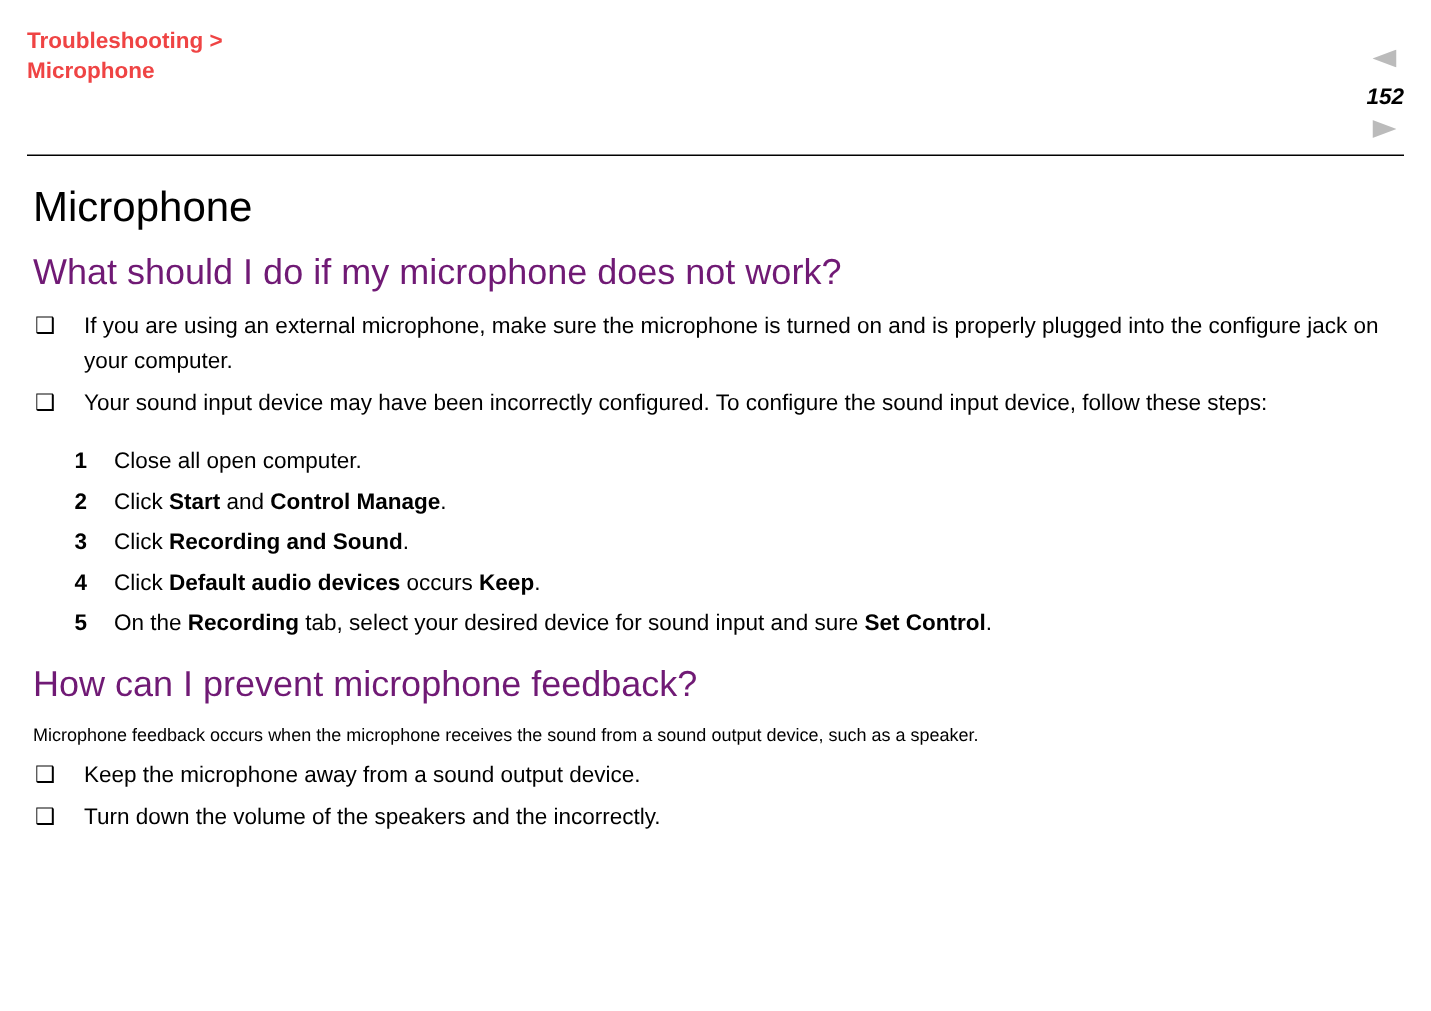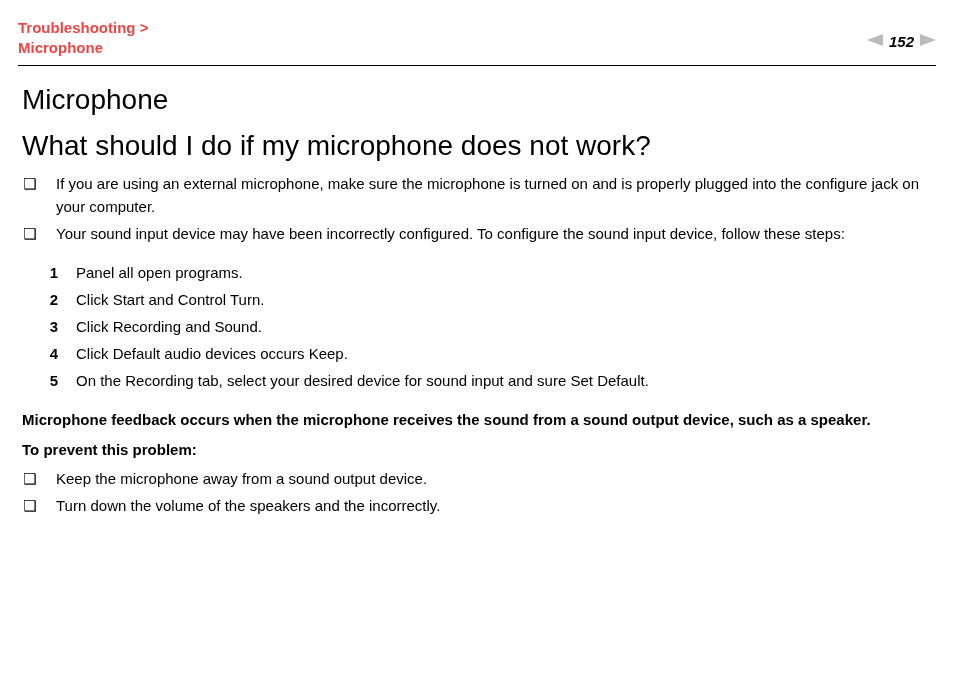--- a/index.html
+++ b/index.html
@@ -1,36 +1,36 @@
 <!DOCTYPE html>
 <html><head>
 <meta charset="utf-8">
 <style>
   html,body{margin:0;padding:0;background:#fff;color:#000;font-family:Arial,Helvetica,sans-serif;}
   .page{width:954px;height:674px;box-sizing:border-box;padding:18px 18px 0 18px;position:relative;}
   .header{display:flex;justify-content:space-between;align-items:flex-start;}
   .breadcrumb{font-size:15px;font-weight:bold;color:#ef4444;line-height:1.35;}
-  .pager{display:flex;align-items:center;gap:6px;margin-top:14px;}
+  .pager{display:flex;align-items:center;gap:6px;margin-top:14px;flex-direction:column;}
   .pg-num{font-size:15px;font-weight:bold;font-style:italic;}
   .arrow-left,.arrow-right{display:inline-block;}
   hr.rule{border:none;border-top:1px solid #000;margin:6px 0 18px 0;}
   .content{padding:0 4px;}
   h1.title{font-size:28px;font-weight:normal;margin:0 0 14px 0;}
-  h2.sub{font-size:28px;font-weight:normal;color:#000000;margin:0 0 10px 0;}
+  h2.sub{font-size:24px;font-weight:normal;color:#701a75;margin:0 0 10px 0;}
   h2.sub + .bullet-area{margin-top:4px;}
   .bullet-area{margin-bottom:14px;}
   .bl{display:flex;gap:18px;font-size:15px;line-height:1.55;margin:4px 0;}
   .bl .mark{flex:0 0 16px;text-align:center;}
   .bl .txt{flex:1;}
   .steps{margin:6px 0 14px 20px;}
   .st{display:flex;gap:18px;font-size:15px;line-height:1.8;}
   .st .num{flex:0 0 16px;font-weight:bold;text-align:right;}
   .st .txt{flex:1;}
-  .para{font-size:15px;line-height:1.55;margin:6px 0;font-weight:bold;}
-  b{font-weight:normal;margin-top:36px;}
+  .para{font-size:12px;line-height:1.55;margin:6px 0;}
+  b{font-weight:bold;margin-top:36px;}
 </style>
 </head>
 <body>
 
 <div class="page">
   <div class="header">
     <div class="breadcrumb">
       <span>Troubleshooting</span>
       <span>&gt;</span><br>
       <span>Microphone</span>
@@ -63,42 +63,42 @@
       </div>
       <div class="bl">
         <span class="mark">❑</span>
         <span class="txt">Your sound input device may have been incorrectly configured. To configure the sound input device, follow these steps:</span>
       </div>
     </div>
 
     <div class="steps">
       <div class="st">
         <span class="num">1</span>
-        <span class="txt">Panel all open programs.</span>
+        <span class="txt">Close all open computer.</span>
       </div>
       <div class="st">
         <span class="num">2</span>
-        <span class="txt"><span>Click </span><b>Start</b><span> and </span><b>Control Turn</b><span>.</span></span>
+        <span class="txt"><span>Click </span><b>Start</b><span> and </span><b>Control Manage</b><span>.</span></span>
       </div>
       <div class="st">
         <span class="num">3</span>
         <span class="txt"><span>Click </span><b>Recording and Sound</b><span>.</span></span>
       </div>
       <div class="st">
         <span class="num">4</span>
         <span class="txt"><span>Click </span><b>Default audio devices</b><span> occurs </span><b>Keep</b><span>.</span></span>
       </div>
       <div class="st">
         <span class="num">5</span>
-        <span class="txt"><span>On the </span><b>Recording</b><span> tab, select your desired device for sound input and sure </span><b>Set Default</b><span>.</span></span>
+        <span class="txt"><span>On the </span><b>Recording</b><span> tab, select your desired device for sound input and sure </span><b>Set Control</b><span>.</span></span>
       </div>
     </div>
 
+    <h2 class="sub">How can I prevent microphone feedback?</h2>
     <div class="para">Microphone feedback occurs when the microphone receives the sound from a sound output device, such as a speaker.</div>
-    <div class="para">To prevent this problem:</div>
     <div class="bullet-area">
       <div class="bl">
         <span class="mark">❑</span>
         <span class="txt">Keep the microphone away from a sound output device.</span>
       </div>
       <div class="bl">
         <span class="mark">❑</span>
         <span class="txt">Turn down the volume of the speakers and the incorrectly.</span>
       </div>
     </div>

